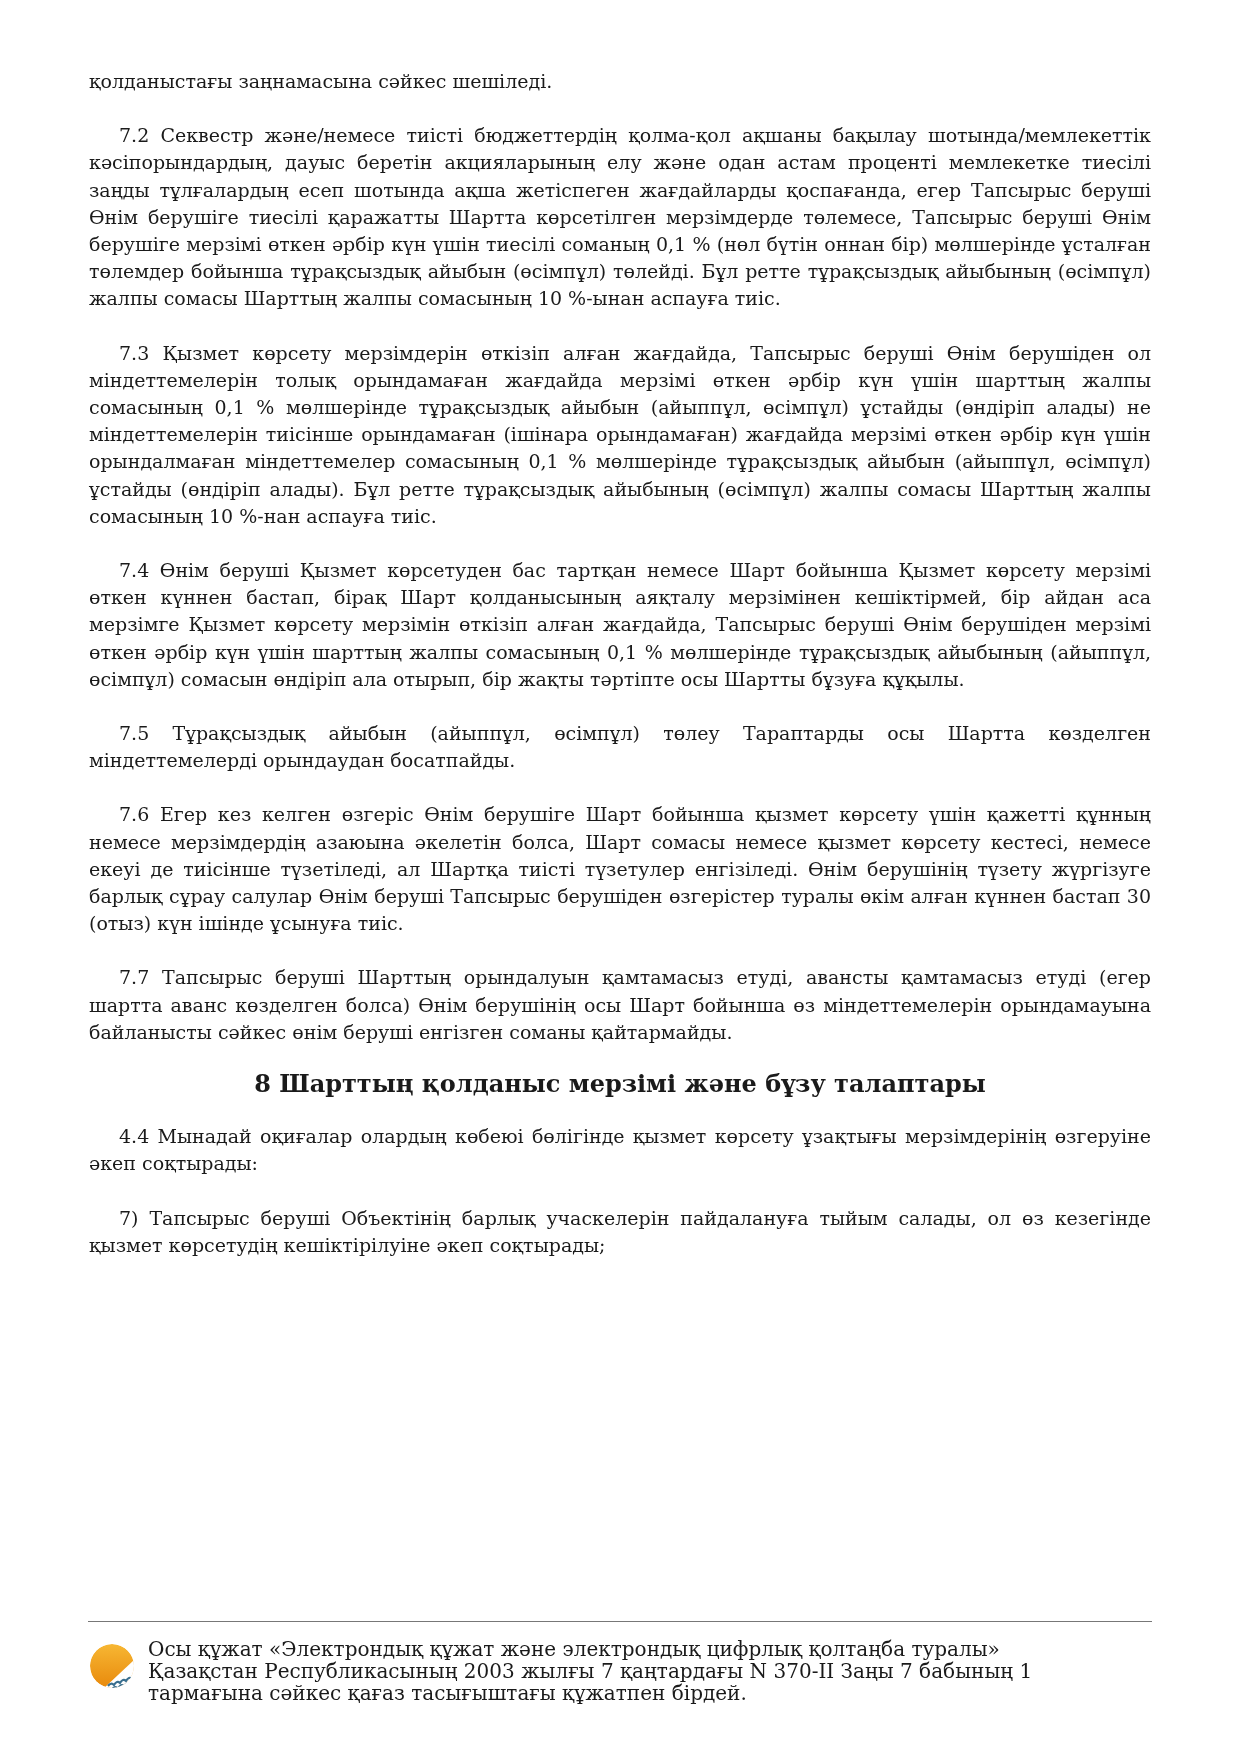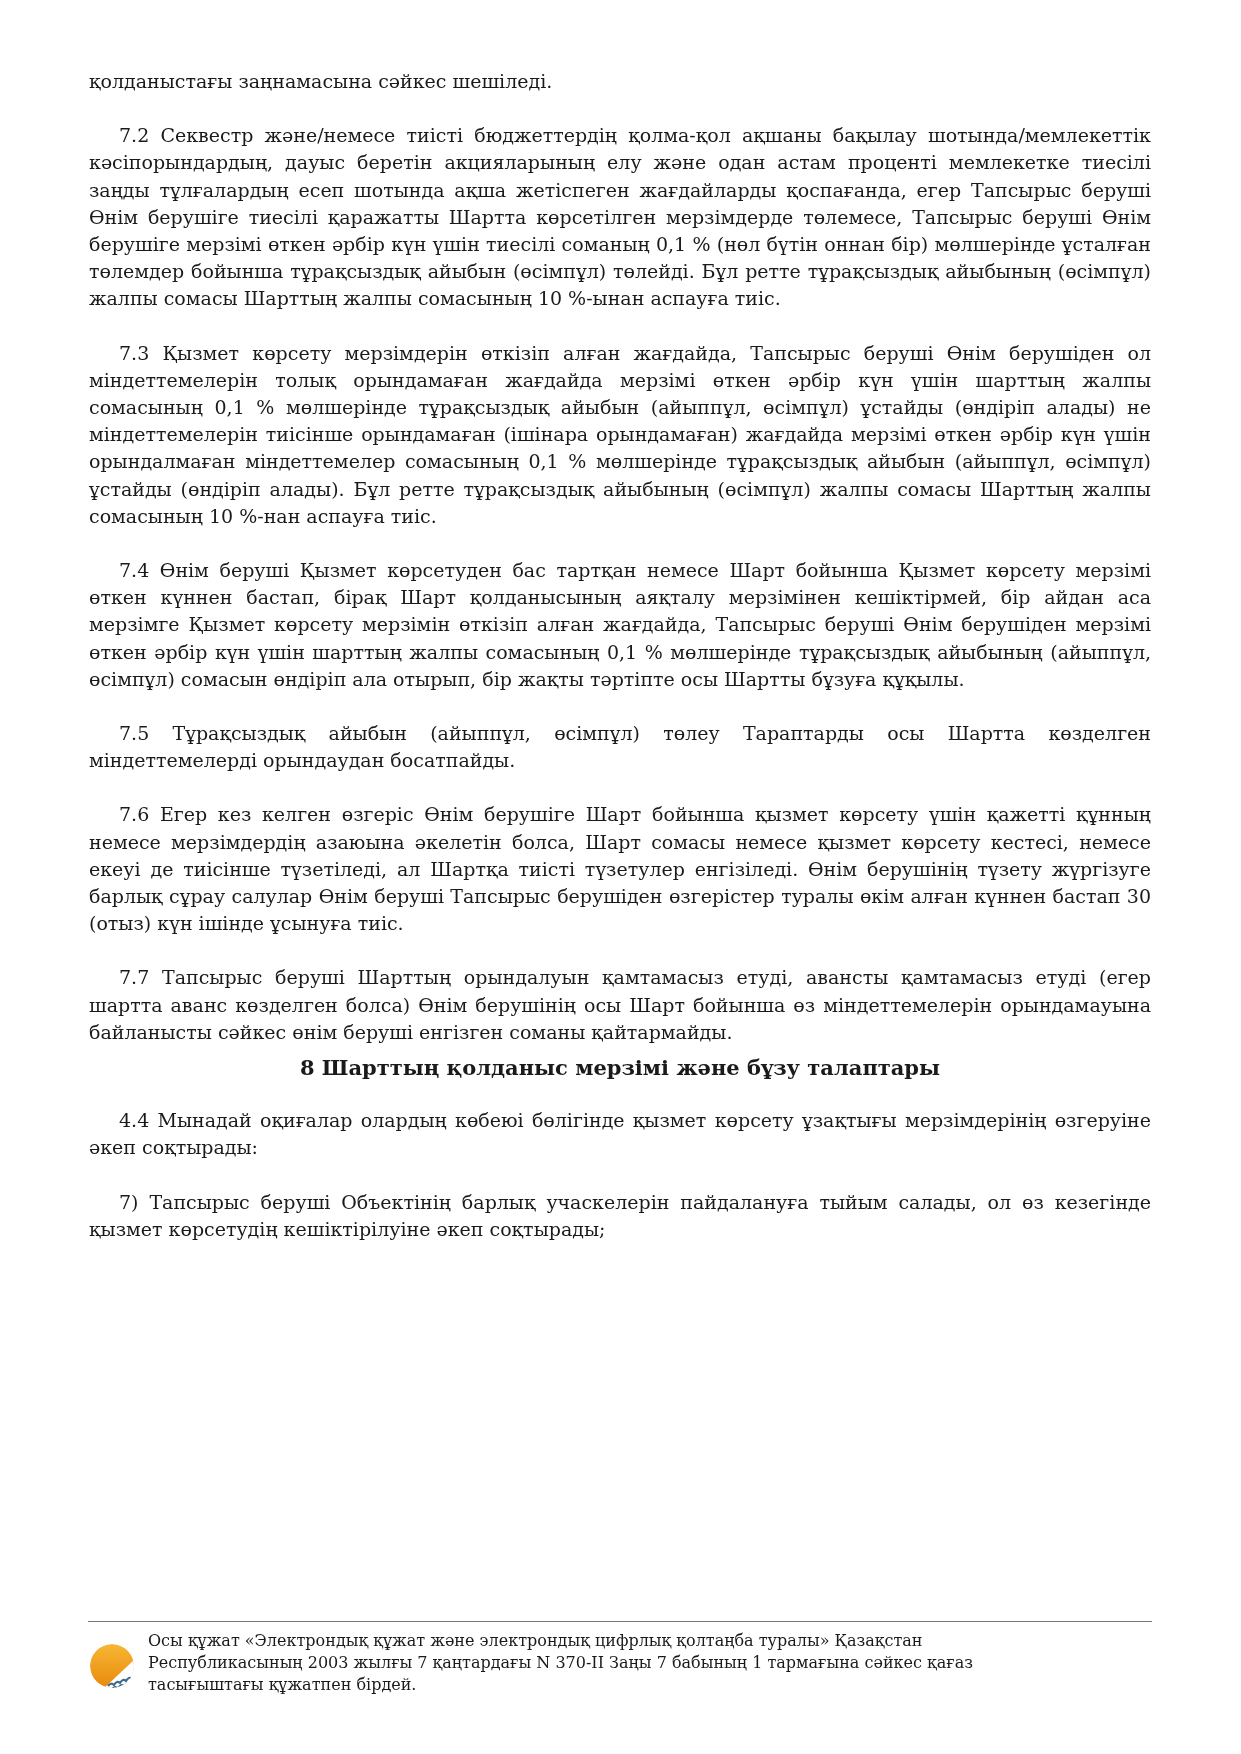--- a/index.html
+++ b/index.html
@@ -4,33 +4,33 @@
 <style>
   html, body { margin: 0; padding: 0; background: #ffffff; }
   body { width: 1241px; height: 1754px; position: relative; overflow: hidden; }
   .page {
     position: absolute; left: 89px; top: 68px; width: 1062px;
     font-family: "DejaVu Serif", "Liberation Serif", serif;
     font-size: 19px; line-height: 27.2px; color: #1a1a1a;
   }
   p { margin: 0 0 27px 0; text-align: justify; text-indent: 30px; }
   p.noindent { text-indent: 0; }
-  p.tight { margin-bottom: 8px; }
+  p.tight { margin-bottom: 24px; }
   h2 {
-    margin: 0 0 26px 0; text-align: center; font-size: 21px; font-weight: bold; line-height: 27px;
+    margin: 0 0 26px 0; text-align: center; font-size: 24px; font-weight: bold; line-height: 27px;
   }
   .footer {
     position: absolute; left: 88px; top: 1621px; width: 1064px;
     border-top: 1.5px solid #777;
   }
   .footer-inner { display: flex; align-items: flex-start; padding-top: 8px; }
   .logo { width: 48px; height: 48px; margin-top: 12px; margin-right: 12px; flex: 0 0 48px; }
   .footer-text {
     font-family: "DejaVu Serif", "Liberation Serif", serif;
-    font-size: 16px; line-height: 22px; color: #1a1a1a; width: 900px;
+    font-size: 20px; line-height: 22px; color: #1a1a1a; width: 900px; margin-top: 8px;
   }
 </style>
 </head>
 <body>
 
 <div class="page">
   <p class="noindent">қолданыстағы заңнамасына сәйкес шешіледі.</p>
   <p>7.2 Секвестр және/немесе тиісті бюджеттердің қолма-қол ақшаны бақылау шотында/мемлекеттік кәсіпорындардың, дауыс беретін акцияларының елу және одан астам проценті мемлекетке тиесілі заңды тұлғалардың есеп шотында ақша жетіспеген жағдайларды қоспағанда, егер Тапсырыс беруші Өнім берушіге тиесілі қаражатты Шартта көрсетілген мерзімдерде төлемесе, Тапсырыс беруші Өнім берушіге мерзімі өткен әрбір күн үшін тиесілі соманың 0,1 % (нөл бүтін оннан бір) мөлшерінде ұсталған төлемдер бойынша тұрақсыздық айыбын (өсімпұл) төлейді. Бұл ретте тұрақсыздық айыбының (өсімпұл) жалпы сомасы Шарттың жалпы сомасының 10 %-ынан аспауға тиіс.</p>
   <p>7.3 Қызмет көрсету мерзімдерін өткізіп алған жағдайда, Тапсырыс беруші Өнім берушіден ол міндеттемелерін толық орындамаған жағдайда мерзімі өткен әрбір күн үшін шарттың жалпы сомасының 0,1 % мөлшерінде тұрақсыздық айыбын (айыппұл, өсімпұл) ұстайды (өндіріп алады) не міндеттемелерін тиісінше орындамаған (ішінара орындамаған) жағдайда мерзімі өткен әрбір күн үшін орындалмаған міндеттемелер сомасының 0,1 % мөлшерінде тұрақсыздық айыбын (айыппұл, өсімпұл) ұстайды (өндіріп алады). Бұл ретте тұрақсыздық айыбының (өсімпұл) жалпы сомасы Шарттың жалпы сомасының 10 %-нан аспауға тиіс.</p>
   <p>7.4 Өнім беруші Қызмет көрсетуден бас тартқан немесе Шарт бойынша Қызмет көрсету мерзімі өткен күннен бастап, бірақ Шарт қолданысының аяқталу мерзімінен кешіктірмей, бір айдан аса мерзімге Қызмет көрсету мерзімін өткізіп алған жағдайда, Тапсырыс беруші Өнім берушіден мерзімі өткен әрбір күн үшін шарттың жалпы сомасының 0,1 % мөлшерінде тұрақсыздық айыбының (айыппұл, өсімпұл) сомасын өндіріп ала отырып, бір жақты тәртіпте осы Шартты бұзуға құқылы.</p>

